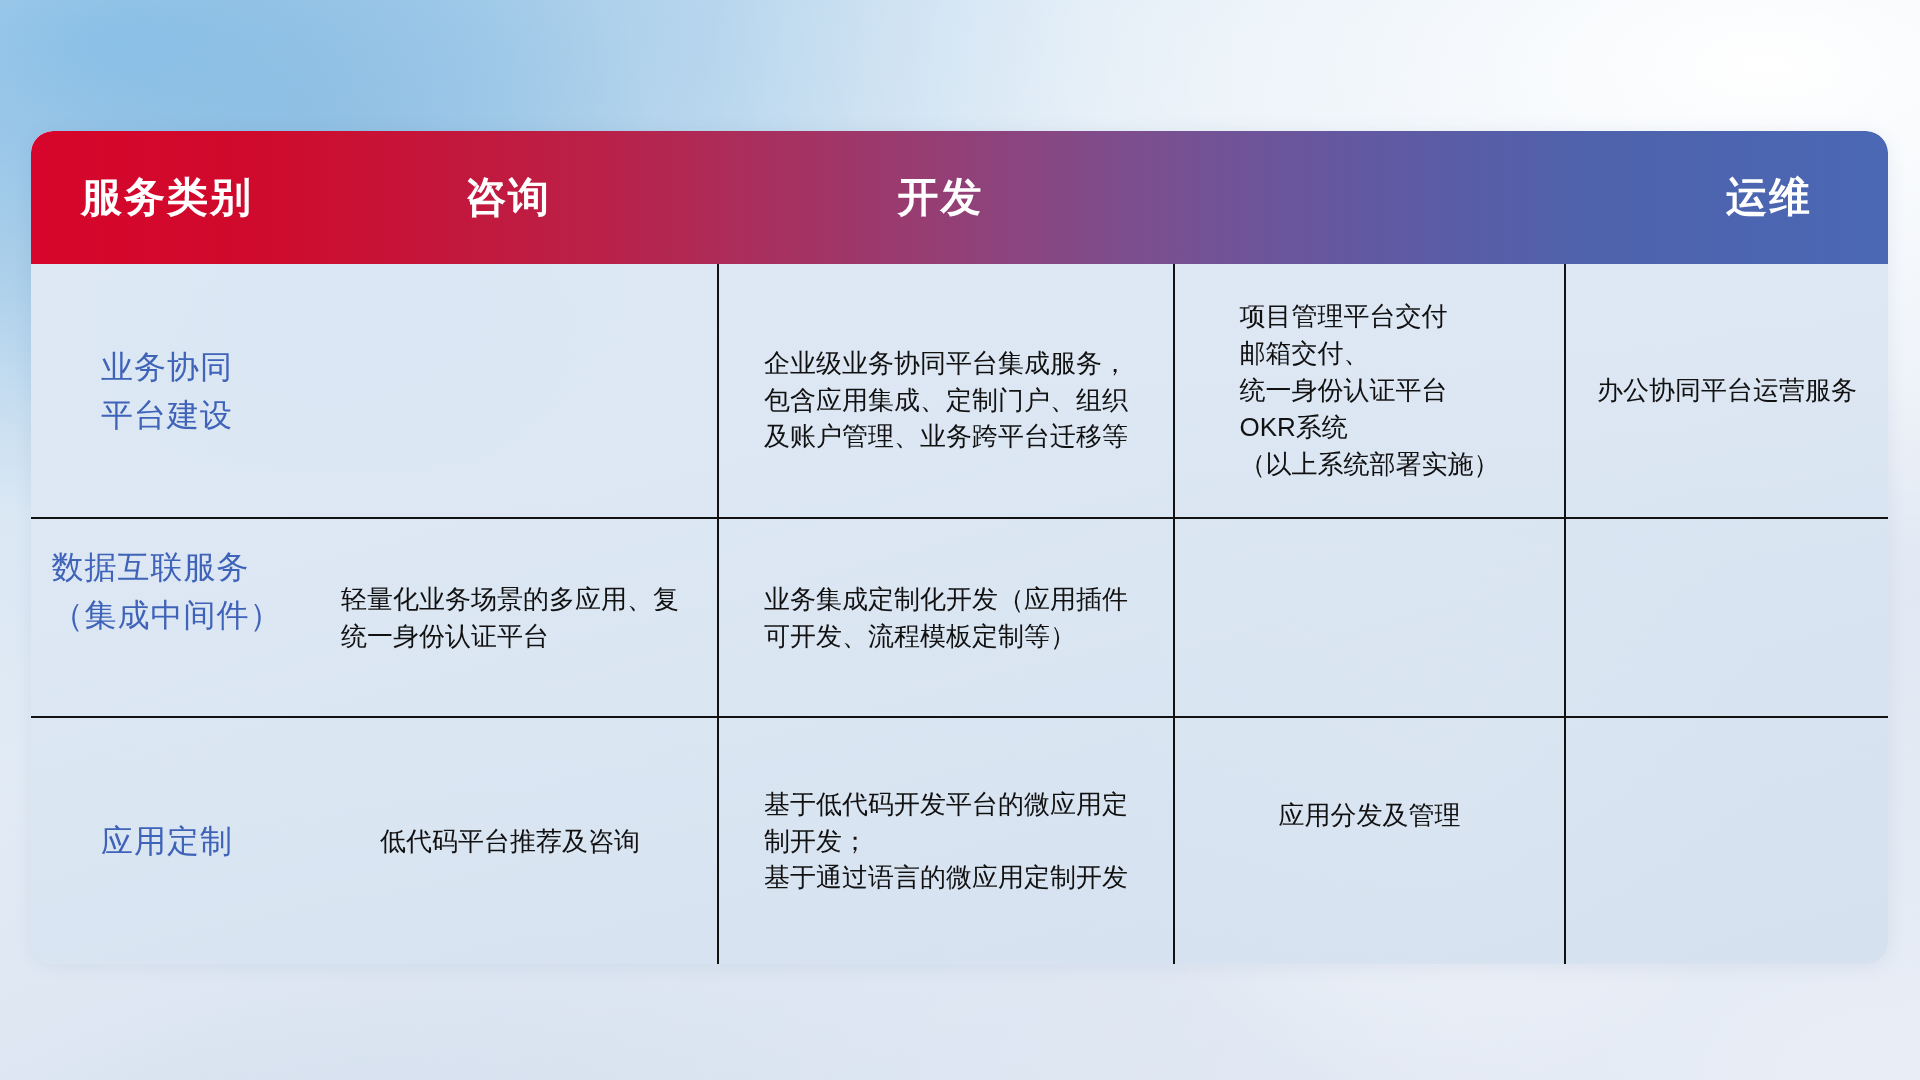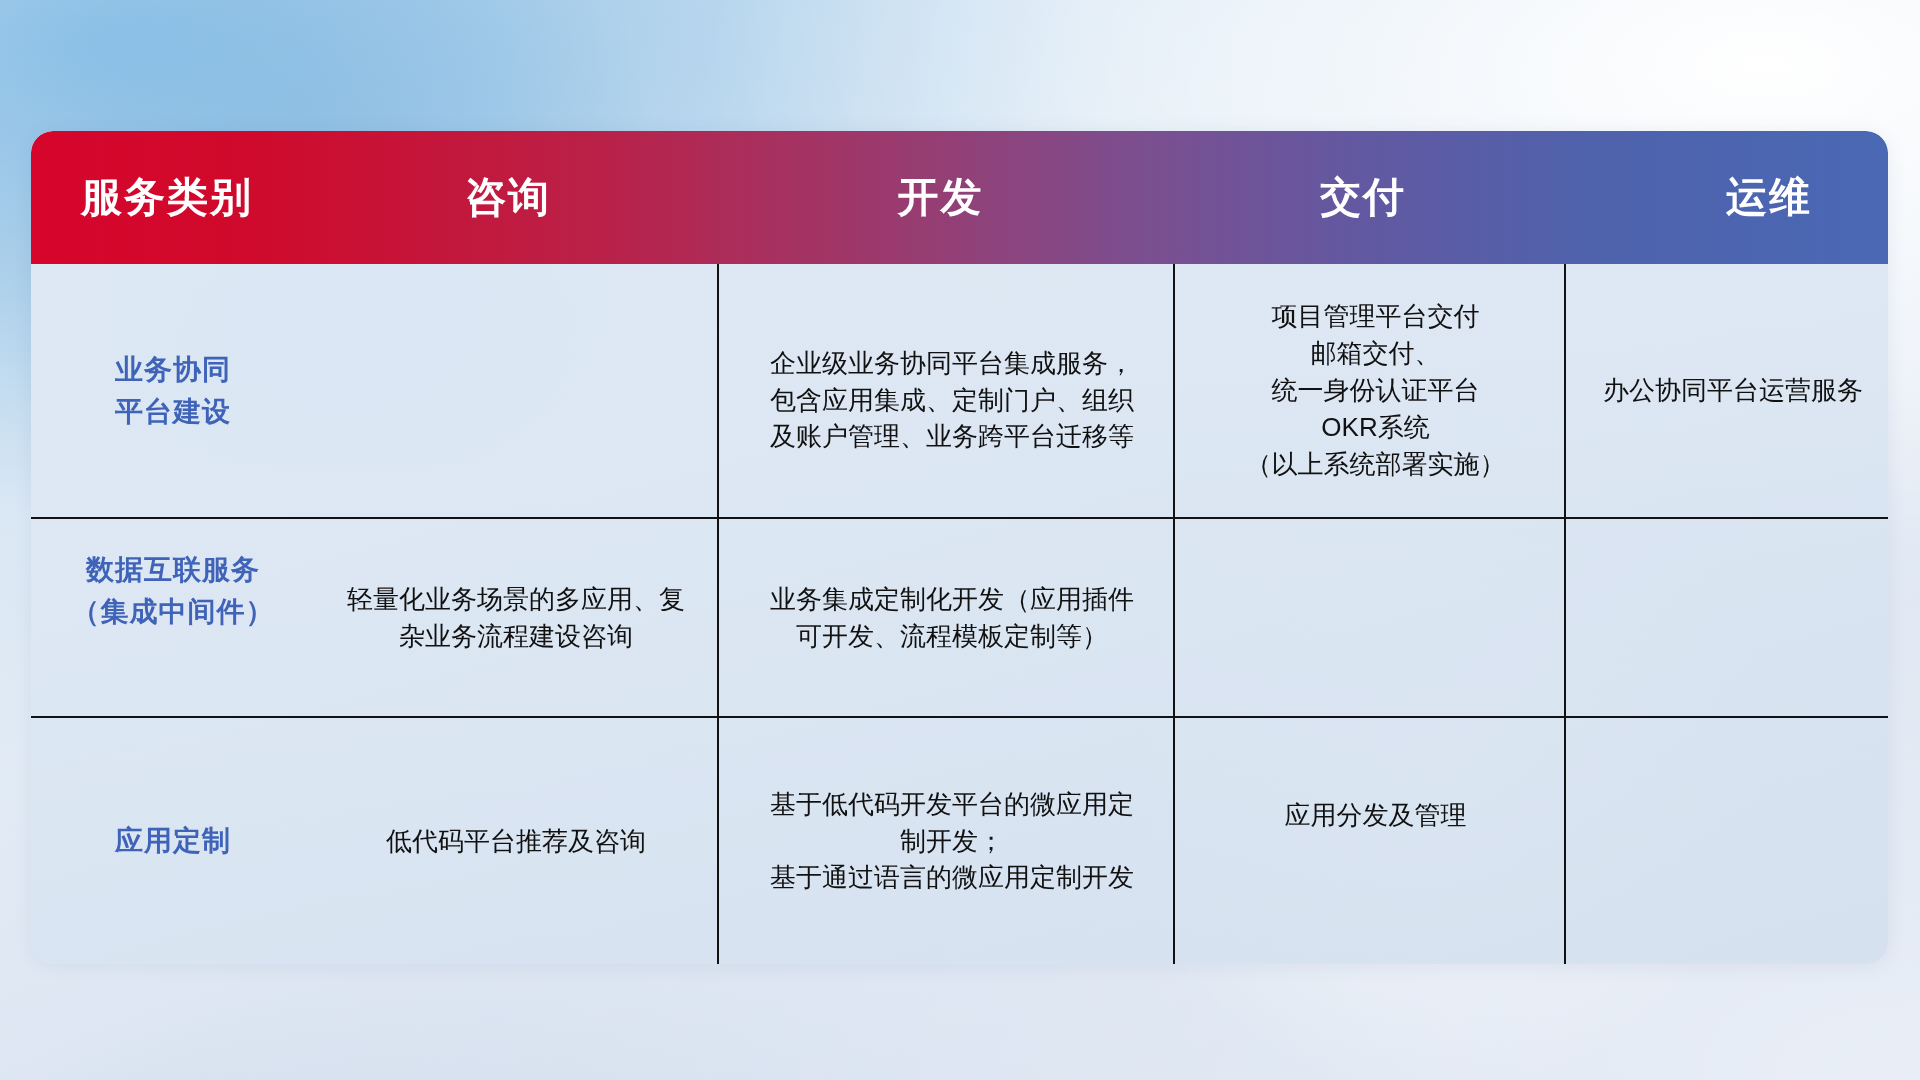--- a/index.html
+++ b/index.html
@@ -42,38 +42,37 @@
     position:absolute;top:0;height:133px;
     display:flex;align-items:center;justify-content:center;
     color:#ffffff;font-weight:bold;font-size:41px;letter-spacing:2px;
   }
   .body{position:absolute;left:0;top:133px;width:1857px;height:700px;}
 
   .vline{position:absolute;width:2px;background:#121212;}
   .hline{position:absolute;height:2px;background:#121212;}
 
   .cell{position:absolute;display:flex;align-items:center;justify-content:center;
-        text-align:center;color:#111111;font-size:26px;line-height:1.42;
-        padding:12px 14px;box-sizing:border-box;white-space:pre-line;margin-left:6px;}
-  .rowlabel{color:#3f63b8;font-weight:bold;font-size:28px;line-height:1.5;letter-spacing:1px;}
+        text-align:left;color:#111111;font-size:26px;line-height:1.42;
+        padding:12px 14px;box-sizing:border-box;white-space:pre-line;}
+  .rowlabel{color:#3f63b8;font-weight:normal;font-size:32px;line-height:1.5;letter-spacing:1px;}
 </style>
 </head>
 <body>
 
 <div id="stage">
   <div class="sheen2"></div>
   <div class="sheen1"></div>
 
   <div id="card">
 
     <div id="headerbar">
       <div class="hcell" style="left:0px;width:272px;">服务类别</div>
       <div class="hcell" style="left:272px;width:410px;">咨询</div>
       <div class="hcell" style="left:682px;width:455px;">开发</div>
-      <div class="hcell" style="left:1137px;width:390px;">交付</div>
       <div class="hcell" style="left:1573px;width:330px;text-align:right;">运维</div>
     </div>
 
     <div class="body">
 
       <div class="vline" style="left:686px;top:0px;height:700px;"></div>
       <div class="vline" style="left:1142px;top:0px;height:700px;"></div>
       <div class="vline" style="left:1533px;top:0px;height:700px;"></div>
 
       <div class="hline" style="left:0px;top:253px;width:1857px;"></div>
@@ -87,21 +86,21 @@
       <div class="cell" style="left:1144px;top:0px;width:389px;height:253px;">项目管理平台交付
 邮箱交付、
 统一身份认证平台
 OKR系统
 （以上系统部署实施）</div>
       <div class="cell" style="left:1535px;top:0px;width:322px;height:253px;">办公协同平台运营服务</div>
 
       <div class="cell rowlabel" style="left:0px;top:255px;width:272px;height:144px;">数据互联服务
 （集成中间件）</div>
       <div class="cell" style="left:272px;top:255px;width:414px;height:197px;">轻量化业务场景的多应用、复
-杂业务流程建设咨询</div>
+统一身份认证平台</div>
       <div class="cell" style="left:688px;top:255px;width:454px;height:197px;">业务集成定制化开发（应用插件
 可开发、流程模板定制等）</div>
       <div class="cell" style="left:1144px;top:255px;width:389px;height:197px;"></div>
       <div class="cell" style="left:1535px;top:255px;width:322px;height:197px;"></div>
 
       <div class="cell" style="left:272px;top:454px;width:414px;height:246px;">低代码平台推荐及咨询</div>
       <div class="cell rowlabel" style="left:0px;top:454px;width:272px;height:246px;">应用定制</div>
       <div class="cell" style="left:688px;top:454px;width:454px;height:246px;">基于低代码开发平台的微应用定
 制开发；
 基于通过语言的微应用定制开发</div>

